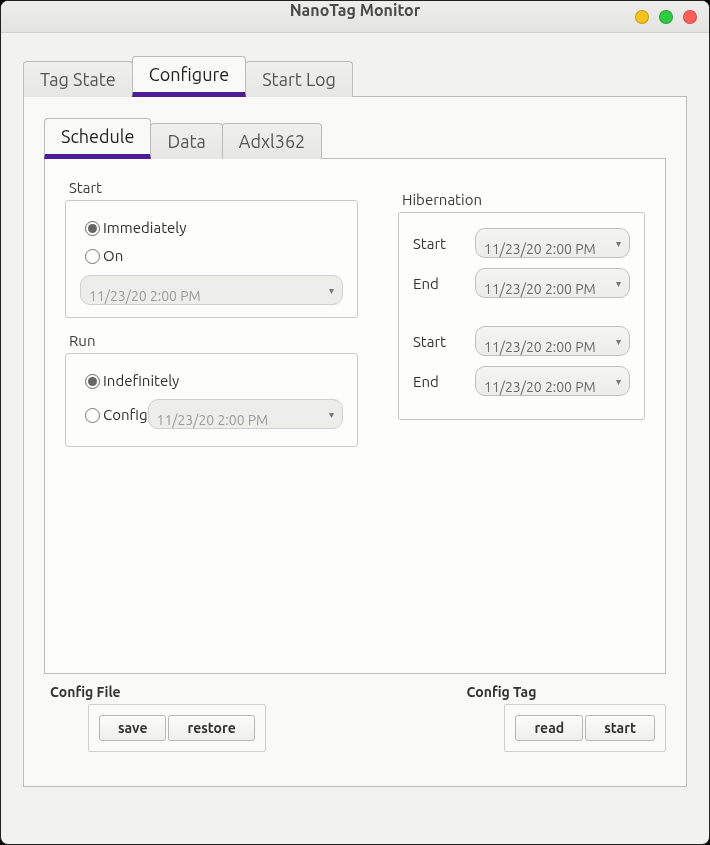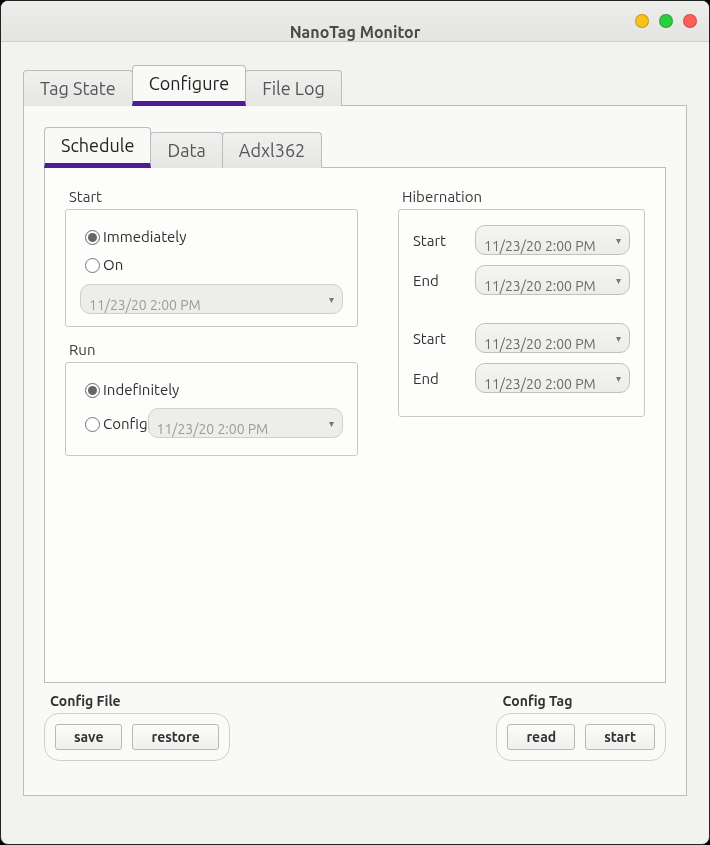--- a/index.html
+++ b/index.html
@@ -13,24 +13,24 @@
   }
   .window {
     position: relative;
     width: 710px; height: 845px;
     background: #f2f2f0;
     border: 1px solid #222;
     border-radius: 8px;
     overflow: hidden;
   }
   .titlebar {
-    height: 41px;
+    height: 32px;
     background: linear-gradient(#ededeb, #e4e4e2);
     display: flex;
-    align-items: flex-end;
+    align-items: flex-start;
     justify-content: center;
     position: relative;
     border-bottom: 1px solid #d0d0ce;
   }
   .titlebar .win-title {
     font-weight: 600;
     color: #4a4a48;
     font-size: 16px;
   }
   .traffic {
@@ -78,21 +78,21 @@
   .inner-panel {
     border: 1px solid #bcbcbc;
     border-top: none;
     background: #fdfdfc;
     padding: 20px;
     min-height: 515px;
     position: relative;
   }
   .two-col { display: flex; gap: 40px; }
   .col-left { width: 310px; }
-  .col-right { flex: 1; }
+  .col-right { flex: 1; margin-top: 12px; }
   .grp-label {
     font-size: 15px;
     color: #3a3a3a;
     margin-bottom: 4px;
     padding-left: 4px;
   }
   .grp-box {
     border: 1px solid #c8c8c6;
     border-radius: 3px;
     padding: 12px 14px;
@@ -146,25 +146,26 @@
     font-weight: bold;
   }
   .btn-group {}
   .btn-group .blabel {
     font-size: 14px;
     margin-bottom: 4px;
     padding-left: 6px;
   }
   .btn-box {
     border: 1px solid #cfcfcd;
-    border-radius: 15px;
+    border-radius: 2px;
     padding: 10px 10px;
     display: flex;
-    gap: 10px;
+    gap: 2px;
     background: #fafaf8;
+    margin-left: 44px;
   }
   button.btn {
     font: inherit;
     font-size: 14px;
     padding: 4px 18px;
     border: 1px solid #b8b8b6;
     border-radius: 3px;
     background: linear-gradient(#fcfcfb,#efefed);
     color: #333;
     cursor: pointer;
@@ -181,21 +182,21 @@
       <div class="dot max"></div>
       <div class="dot close"></div>
     </div>
   </div>
 
   <div class="client">
 
     <div class="tabs">
       <div class="tab">Tag State</div>
       <div class="tab active">Configure</div>
-      <div class="tab">File Log</div>
+      <div class="tab">Start Log</div>
     </div>
 
     <div class="panel panel-outer">
 
       <div class="tabs">
         <div class="tab active">Schedule</div>
         <div class="tab">Data</div>
         <div class="tab">Adxl362</div>
       </div>
 

